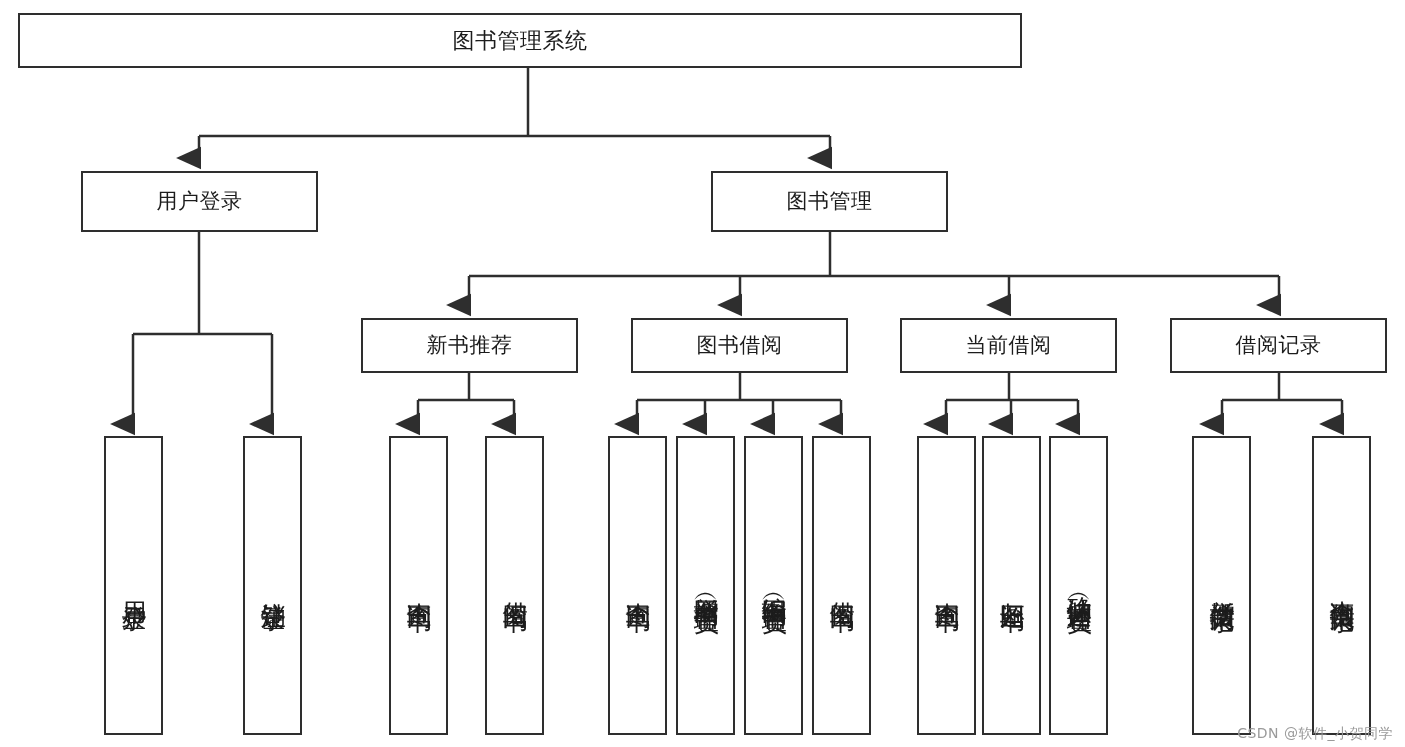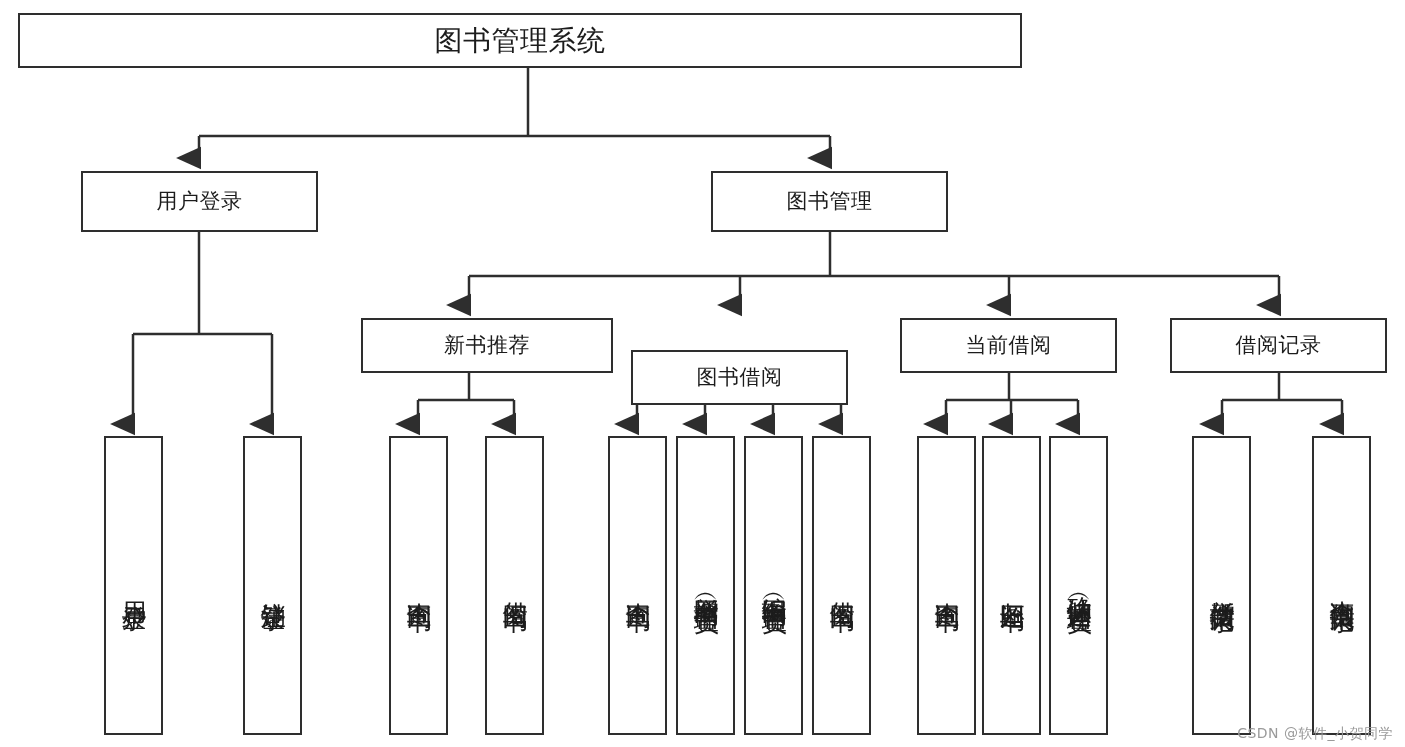--- a/index.html
+++ b/index.html
@@ -40,21 +40,21 @@
     display: block;
     line-height: 1.18;
     letter-spacing: 0.5px;
   }
   
   .node.horiz .label {
     font-size: 21px;
     white-space: nowrap;
   }
   .node.root .label {
-    font-size: 28px;
+    font-size: 22px;
   }
   
   .node.vert {
     align-items: center;
     justify-content: center;
     padding: 6px 0;
   }
   .node.vert .label {
     writing-mode: vertical-rl;
     text-orientation: upright;
@@ -138,25 +138,25 @@
   </div>
 
   <div class="node horiz" style="left:81px; top:171px; width:237px; height:61px;">
     <span class="label">用户登录</span>
   </div>
 
   <div class="node horiz" style="left:711px; top:171px; width:237px; height:61px;text-align:right;">
     <span class="label">图书管理</span>
   </div>
 
-  <div class="node horiz" style="left:361px; top:318px; width:252px; height:55px;align-items:center;">
+  <div class="node horiz" style="left:361px; top:318px; width:217px; height:55px;align-items:center;">
     <span class="label">新书推荐</span>
   </div>
 
-  <div class="node horiz" style="left:631px; top:318px; width:217px; height:55px;margin-top:32px;">
+  <div class="node horiz" style="left:631px; top:318px; width:217px; height:55px;">
     <span class="label">图书借阅</span>
   </div>
 
   <div class="node horiz" style="left:1170px; top:318px; width:217px; height:55px;">
     <span class="label">借阅记录</span>
   </div>
 
   <div class="node horiz" style="left:900px; top:318px; width:217px; height:55px;">
     <span class="label">当前借阅</span>
   </div>

